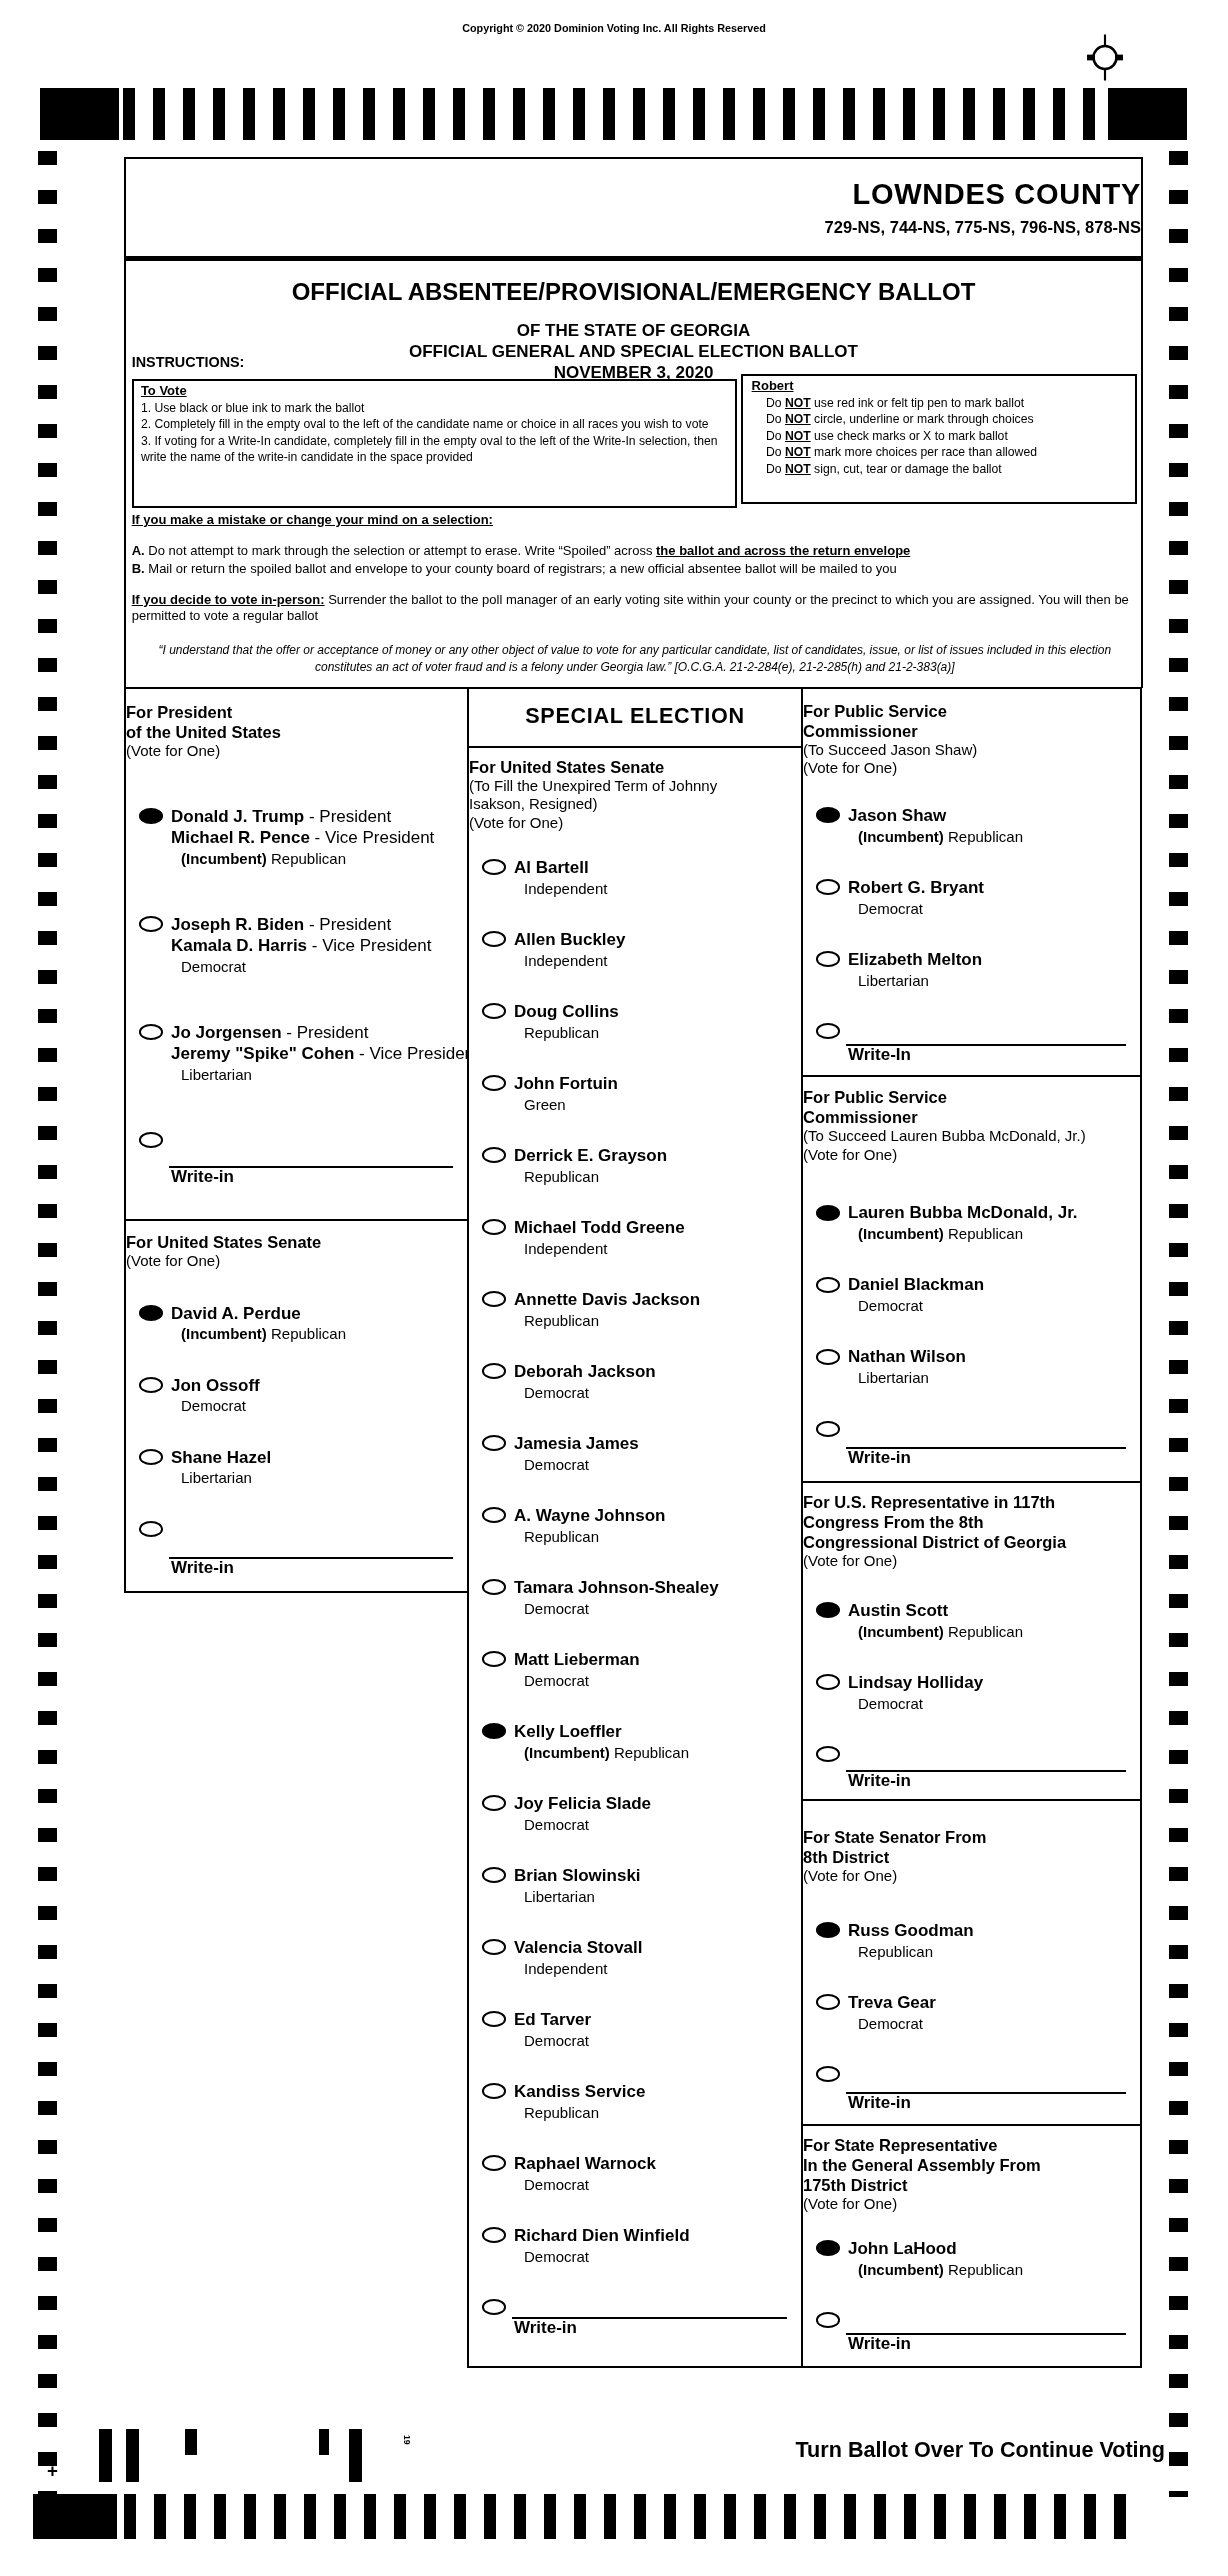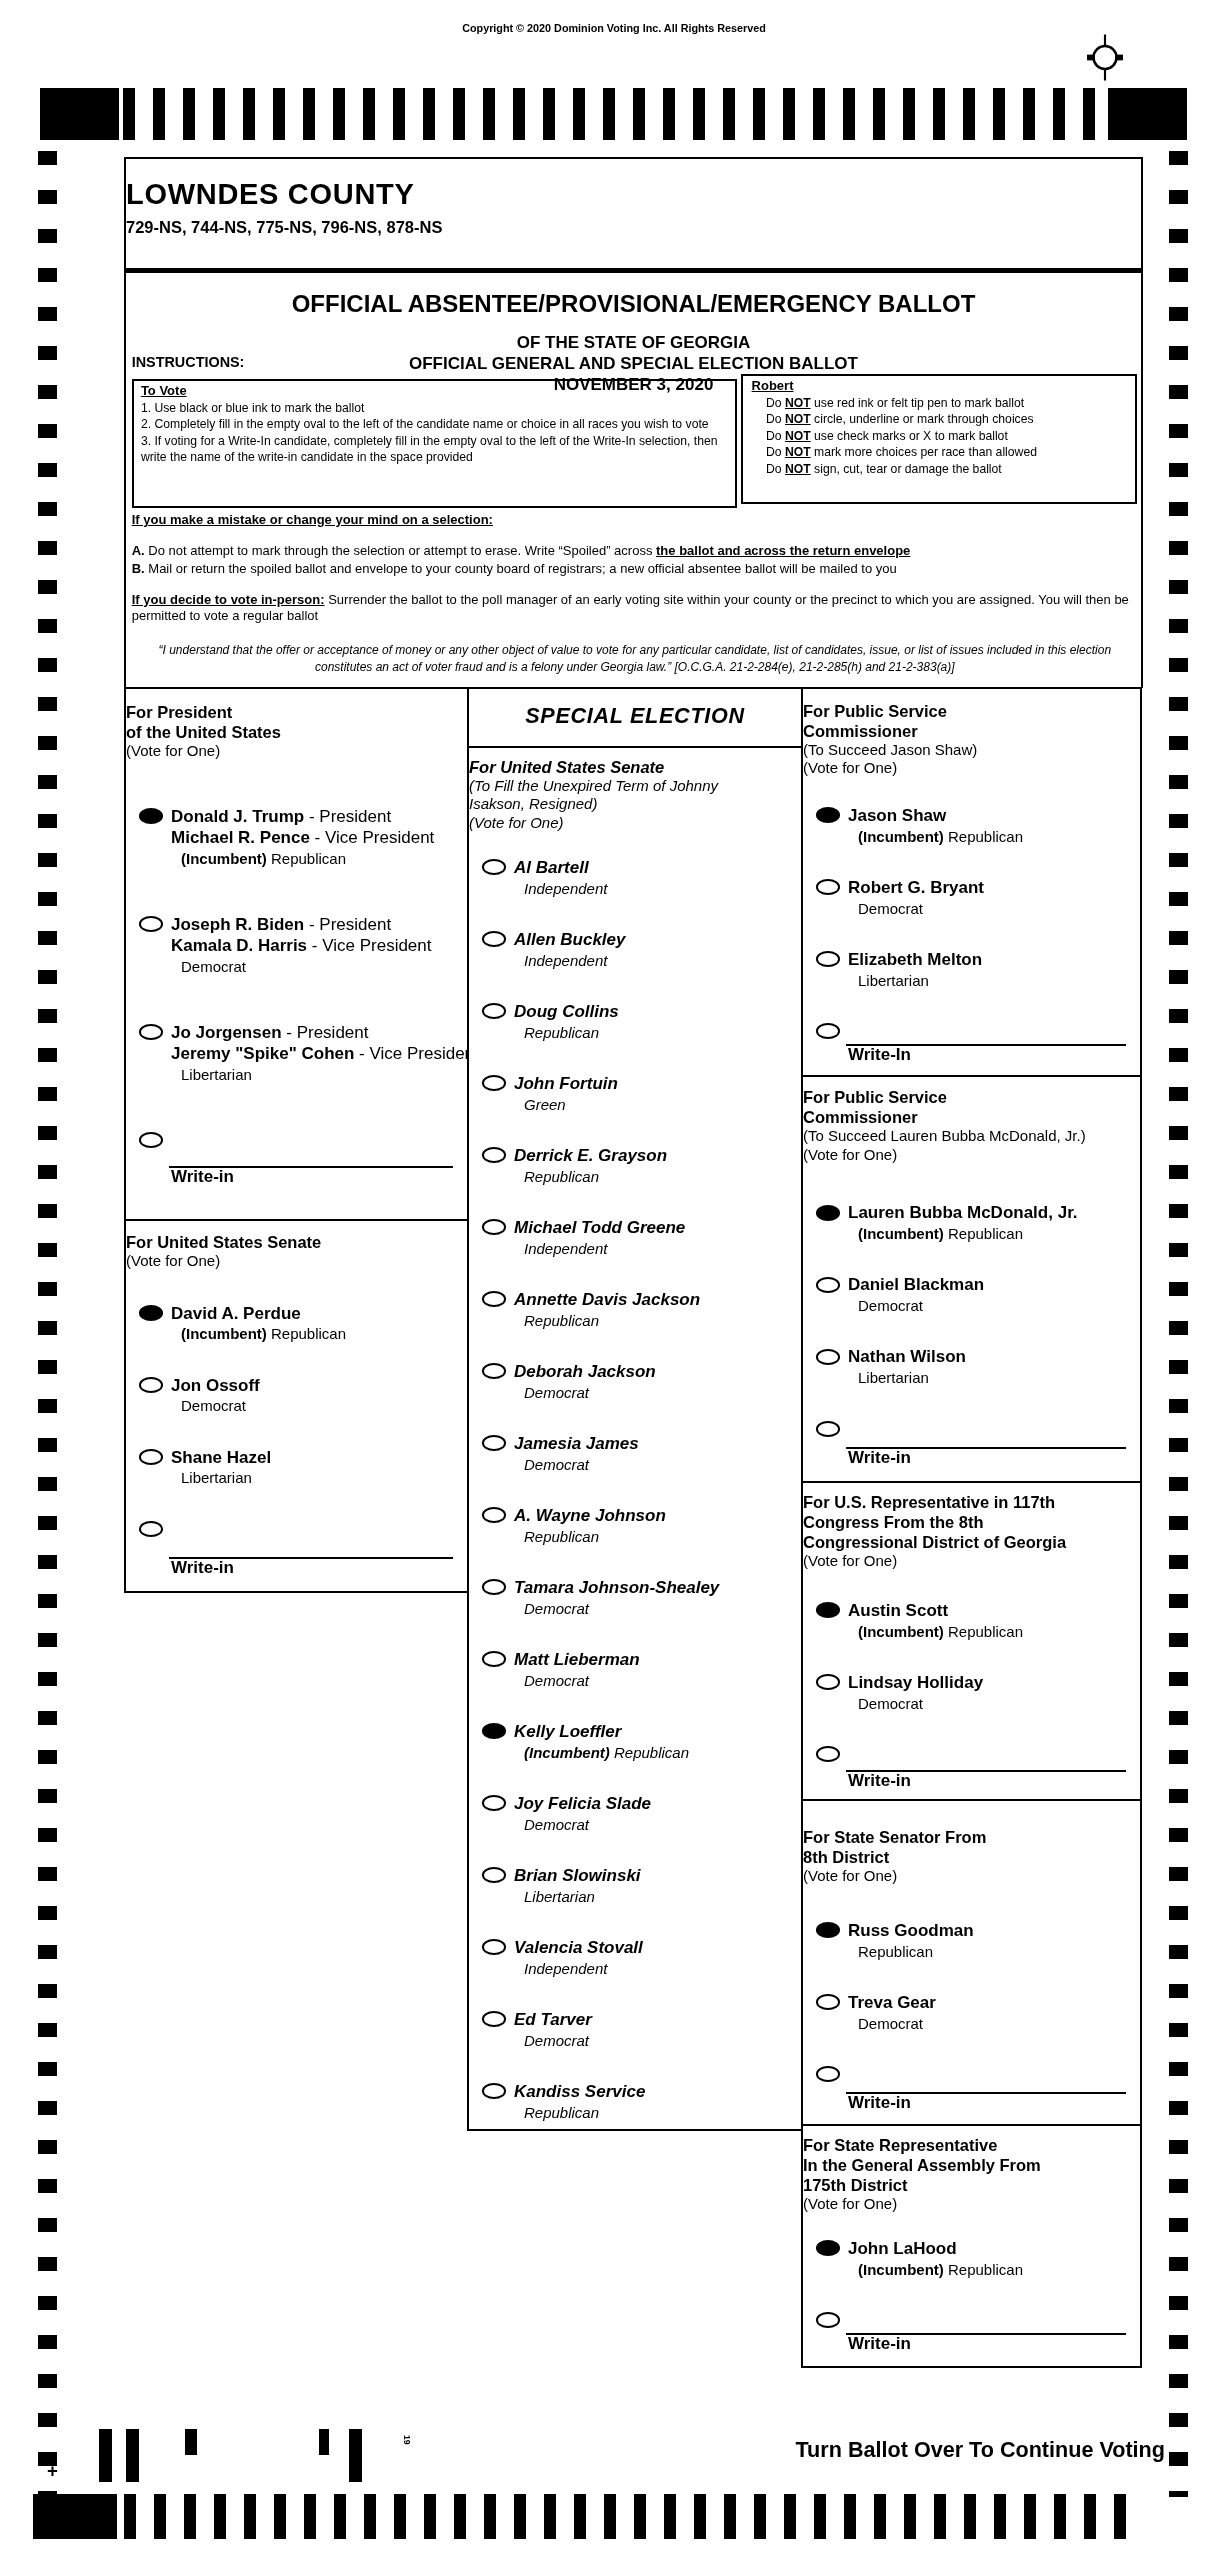--- a/index.html
+++ b/index.html
@@ -13,22 +13,22 @@
   .tband .sqL{position:absolute;left:0;top:0;width:79px;height:52px;background:#000;}
   .tband .bars{position:absolute;left:83px;top:0;width:984px;height:52px;
                background:repeating-linear-gradient(90deg,#000 0 12.2px,#fff 12.2px 30px);}
   .tband .sqR{position:absolute;right:0;top:0;width:79px;height:52px;background:#000;}
   .marksL,.marksR{position:absolute;top:151px;width:19.4px;height:2346px;
      background:repeating-linear-gradient(180deg,#000 0 14.4px,transparent 14.4px 39px);}
   .marksL{left:38px;} .marksR{left:1169px;}
   
   .upper{position:absolute;left:124px;top:157px;width:1019px;height:531px;
          border:2.2px solid #000;border-bottom:none;box-sizing:border-box;}
-  .hdrcell{height:114px;box-sizing:border-box;border-bottom:5px solid #000;
-           text-align:left;padding-top:18.7px;}
+  .hdrcell{height:102px;box-sizing:border-box;border-bottom:5px solid #000;
+           text-align:right;padding-top:18.7px;}
   .county{font-size:29px;font-weight:700;letter-spacing:0.7px;}
   .precincts{font-size:16.5px;font-weight:700;margin-top:7.2px;}
   .btype{margin-top:17px;text-align:center;font-size:24px;font-weight:700;}
   .etitle{margin-top:14.4px;text-align:center;font-size:17px;font-weight:700;line-height:21px;}
   .instr{position:absolute;left:5.7px;top:195px;font-size:14.4px;font-weight:700;}
   .tovote{position:absolute;left:5.7px;top:220px;width:605px;height:129px;border:2.2px solid #000;
           box-sizing:border-box;padding:2.2px 7.2px;font-size:12.2px;line-height:16.5px;}
   .warn{position:absolute;left:615px;top:215px;width:396px;height:130px;border:2.2px solid #000;
         box-sizing:border-box;padding:2.2px 8.6px;font-size:12.2px;line-height:16.5px;}
   .bu{font-weight:700;text-decoration:underline;font-size:13px;}
@@ -36,21 +36,21 @@
   .mistake{position:absolute;left:5.7px;top:353px;width:1007px;font-size:13px;line-height:16.5px;}
   .mh{font-weight:700;text-decoration:underline;}
   .mrow{margin-top:14.4px;}
   .mrow2{margin-top:1.4px;}
   .ulb{font-weight:700;text-decoration:underline;}
   .fraud{position:absolute;left:4.3px;top:483px;width:1009px;text-align:center;
          font-style:italic;font-size:12px;line-height:17px;}
   
   .col{position:absolute;top:687px;box-sizing:border-box;border:2.2px solid #000;overflow:hidden;}
   .colL{left:124px;width:343px;height:906px;border-right:none;}
-  .colM{left:467px;width:334px;height:1444px;border-right:none;font-style:italic;}
+  .colM{left:467px;width:334px;height:1681px;border-right:none;}
   .colR{left:801px;width:341px;height:1681px;}
   .banner{height:59px;box-sizing:border-box;border-bottom:2.2px solid #000;text-align:center;
           padding-top:14.4px;font-size:21.6px;font-weight:700;letter-spacing:0.7px;}
   .chead{text-align:left;}
   .hb{font-size:16.5px;font-weight:700;line-height:20px;}
   .hr{font-size:15px;font-weight:400;line-height:18.7px;}
   .sect{box-sizing:border-box;border-bottom:2.2px solid #000;}
   .sect.last{border-bottom:none;}
   .rows{}
   .crow{position:relative;height:72px;}

